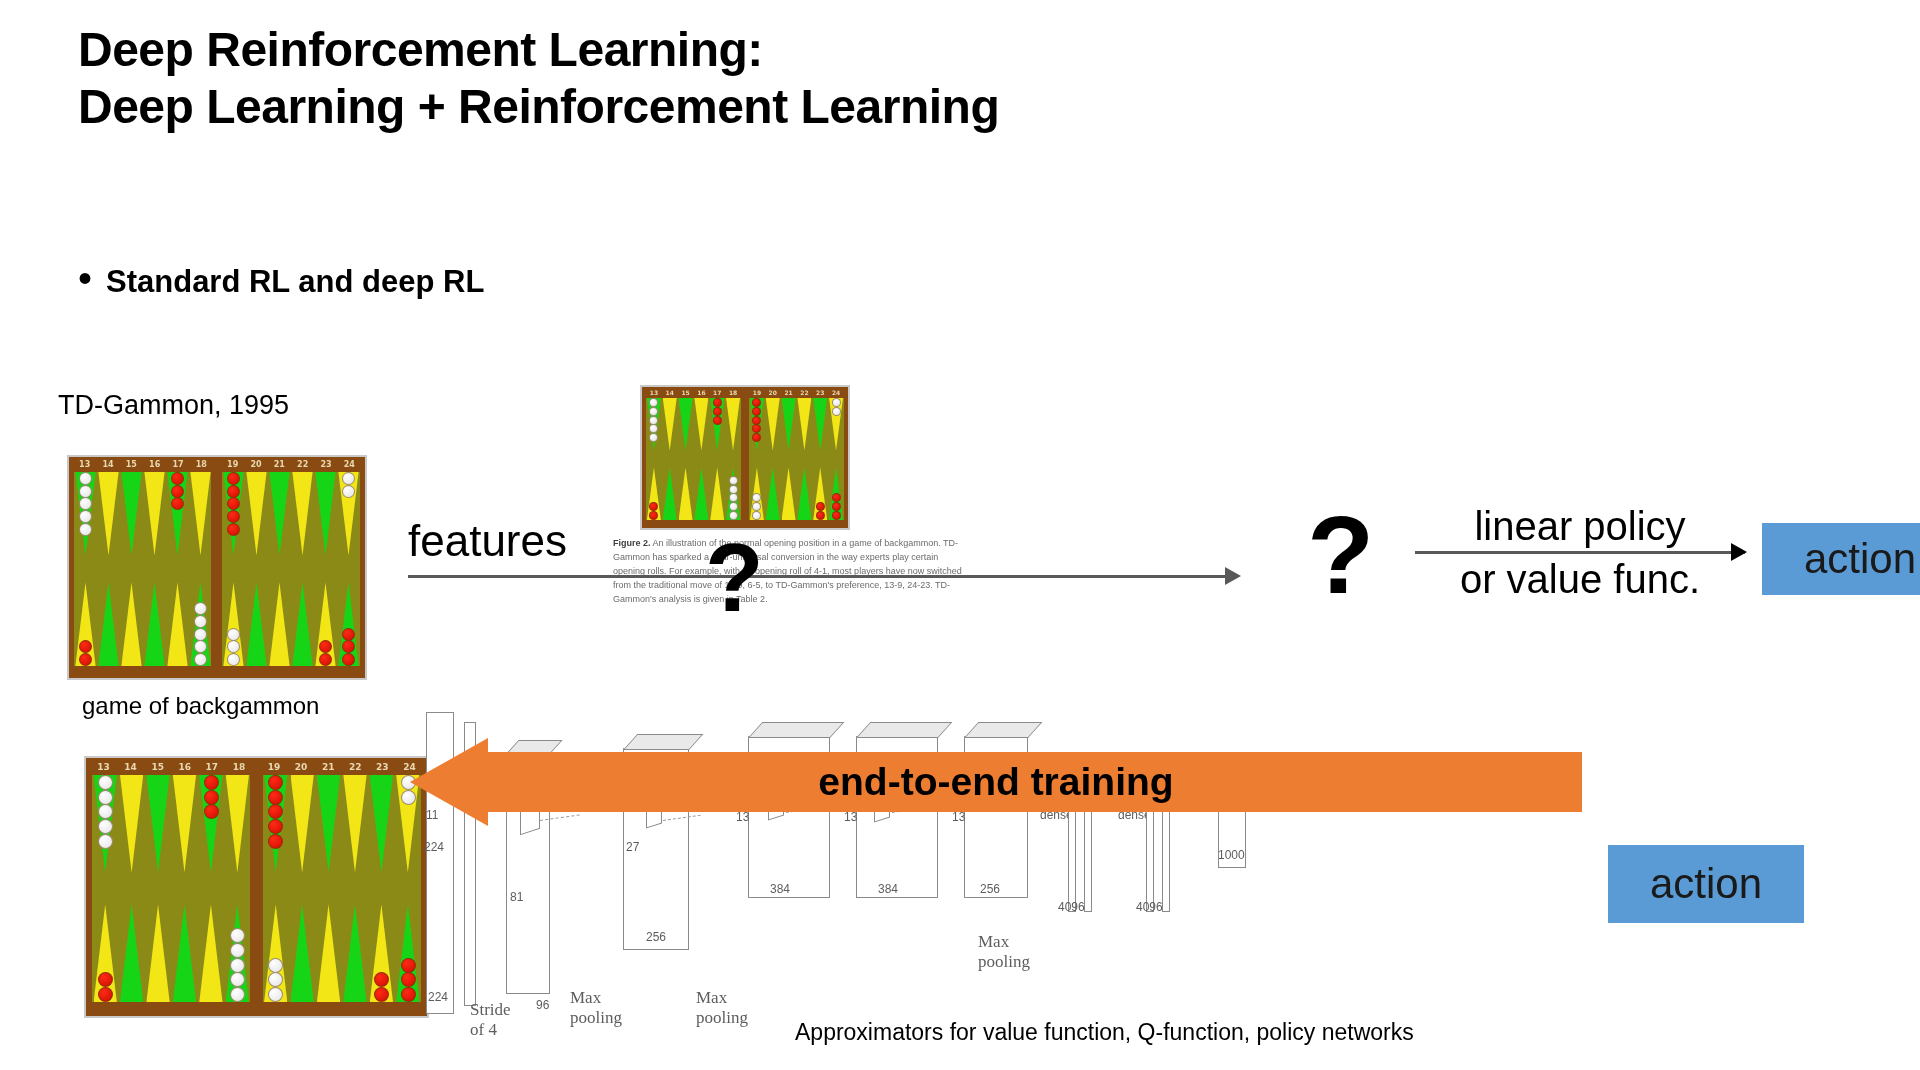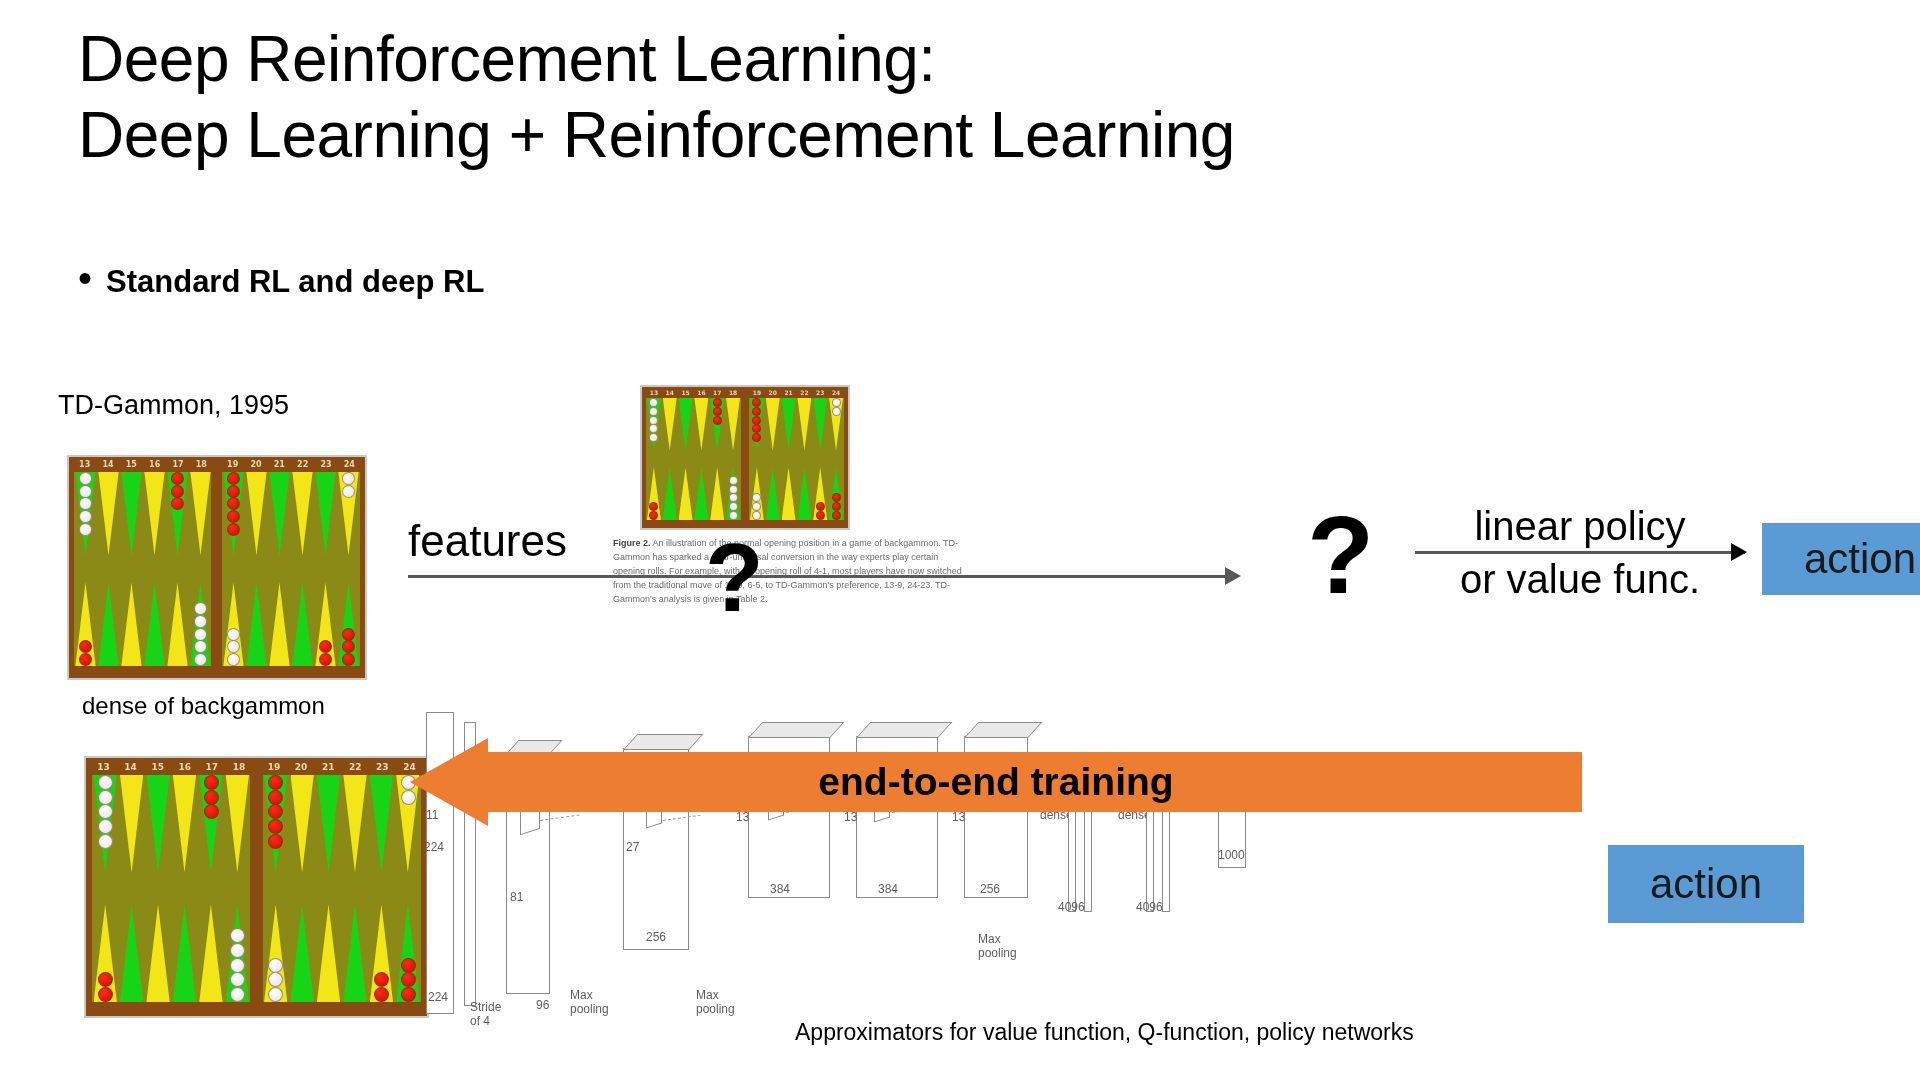--- a/index.html
+++ b/index.html
@@ -8,21 +8,21 @@
     background:#ffffff;
     font-family:"Liberation Sans", sans-serif;
     overflow:hidden;
     position:relative;
   }
   .slide{position:absolute;left:0;top:0;width:1920px;height:1070px;}
 
   
   #title{
     position:absolute;left:78px;top:22px;width:1700px;
-    font-size:64px;line-height:1.18;color:#000000;font-weight:400;
+    font-size:48px;line-height:1.18;color:#000000;font-weight:700;
     letter-spacing:-0.5px;
   }
   #title .l2{display:block;}
 
   
   #bullet-row{
     position:absolute;left:78px;top:258px;
     display:flex;align-items:baseline;gap:14px;
   }
   #bullet-dot{font-size:40px;line-height:1;color:#000;}
@@ -133,21 +133,21 @@
     position:absolute;left:613px;top:537px;width:350px;
     font-size:9px;line-height:1.55;color:#6b6b6b;
   }
   #fig-caption b{color:#3f3f3f;}
 
   
   #cnn{position:absolute;left:418px;top:700px;width:1150px;height:330px;}
   .cube{position:absolute;border:1px solid #8a8a8a;background:#ffffff;}
   .cube.top{background:#e9e9e9;}
   .cn-lbl{position:absolute;color:#5d5d5d;font-size:12px;font-family:"Liberation Sans",sans-serif;}
-  .cn-lbl.sm{font-size:12px;}
+  .cn-lbl.sm{font-size:17px;font-family:Liberation Serif, serif;}
   .dash{position:absolute;border-top:1px dashed #9a9a9a;transform-origin:left center;}
 </style>
 </head>
 <body>
 
 <div class="slide">
 
   <div id="title">
     <span class="l1">Deep Reinforcement Learning:</span>
     <span class="l2">Deep Learning + Reinforcement Learning</span>
@@ -291,21 +291,21 @@
           <div class="checker w" style="width: 13px; height: 13px; left: 5px; bottom: 25.48px;"></div>
           <div class="checker r" style="width: 13px; height: 13px; left: 97px; bottom: 0px;"></div>
           <div class="checker r" style="width: 13px; height: 13px; left: 97px; bottom: 12.74px;"></div>
           <div class="checker r" style="width: 13px; height: 13px; left: 120px; bottom: 0px;"></div>
           <div class="checker r" style="width: 13px; height: 13px; left: 120px; bottom: 12.74px;"></div>
           <div class="checker r" style="width: 13px; height: 13px; left: 120px; bottom: 25.48px;"></div>
         </div>
     </div>
   </div>
 
-  <div class="plain-label" id="backgammon-caption">dense of backgammon</div>
+  <div class="plain-label" id="backgammon-caption">game of backgammon</div>
 
   <div class="bg-board" id="board-2">
     <div class="bg-half">
       <div class="bg-numbers nums-l" style="height: 11px; font-size: 6px; padding-left: 4px; padding-right: 4px; box-sizing: border-box;">
           <span>13</span>
           <span>14</span>
           <span>15</span>
           <span>16</span>
           <span>17</span>
           <span>18</span>

